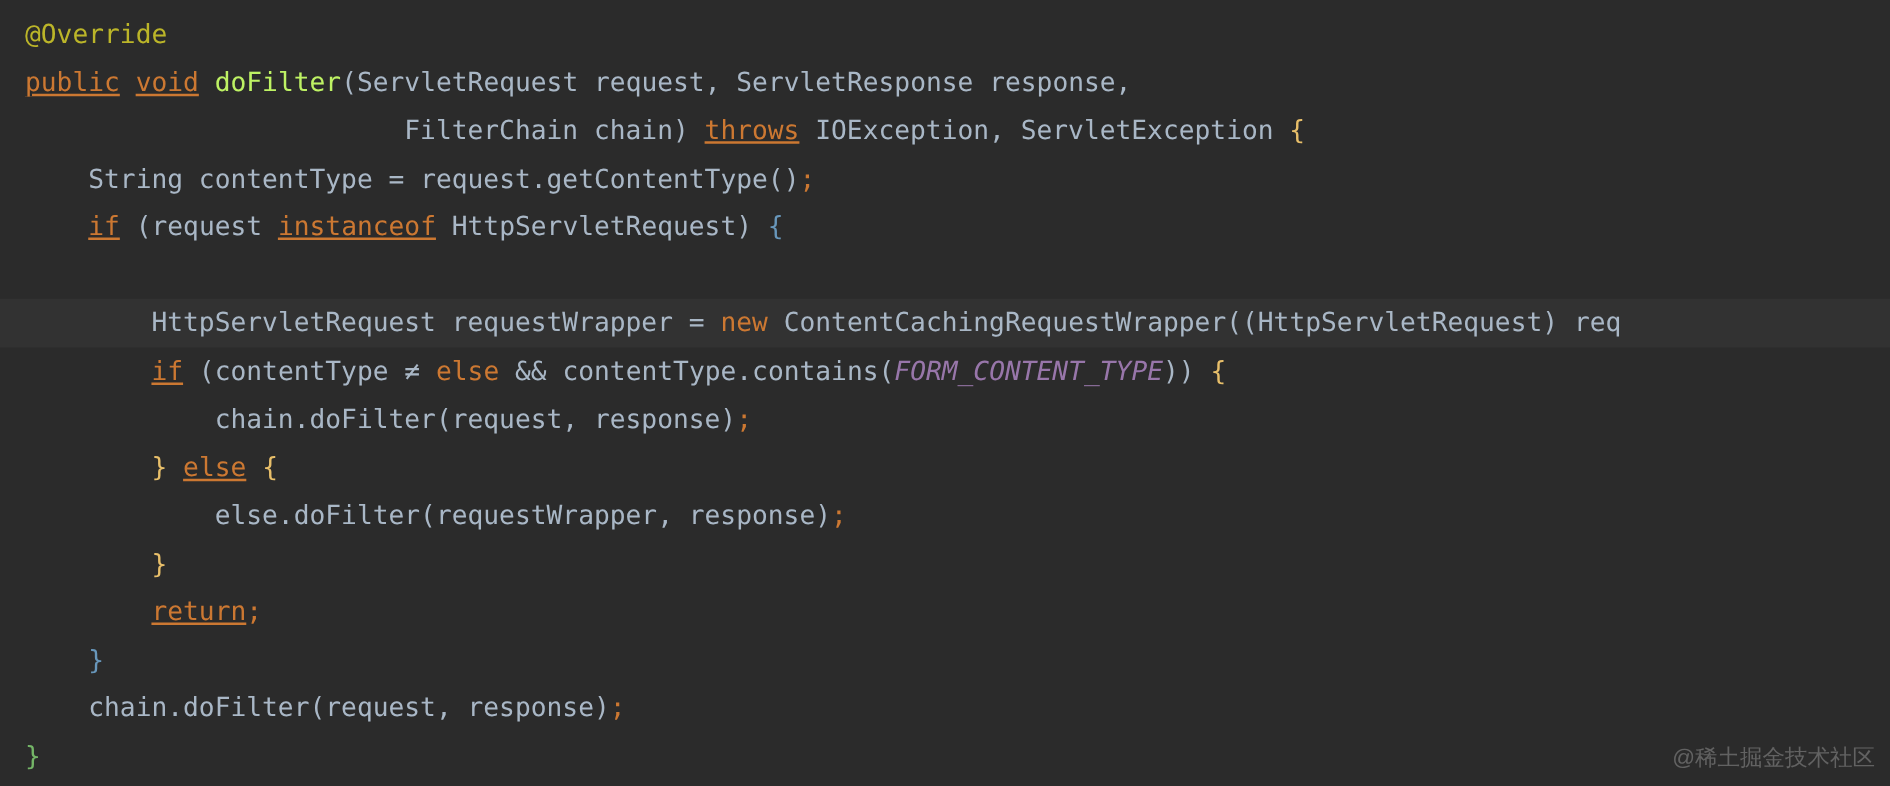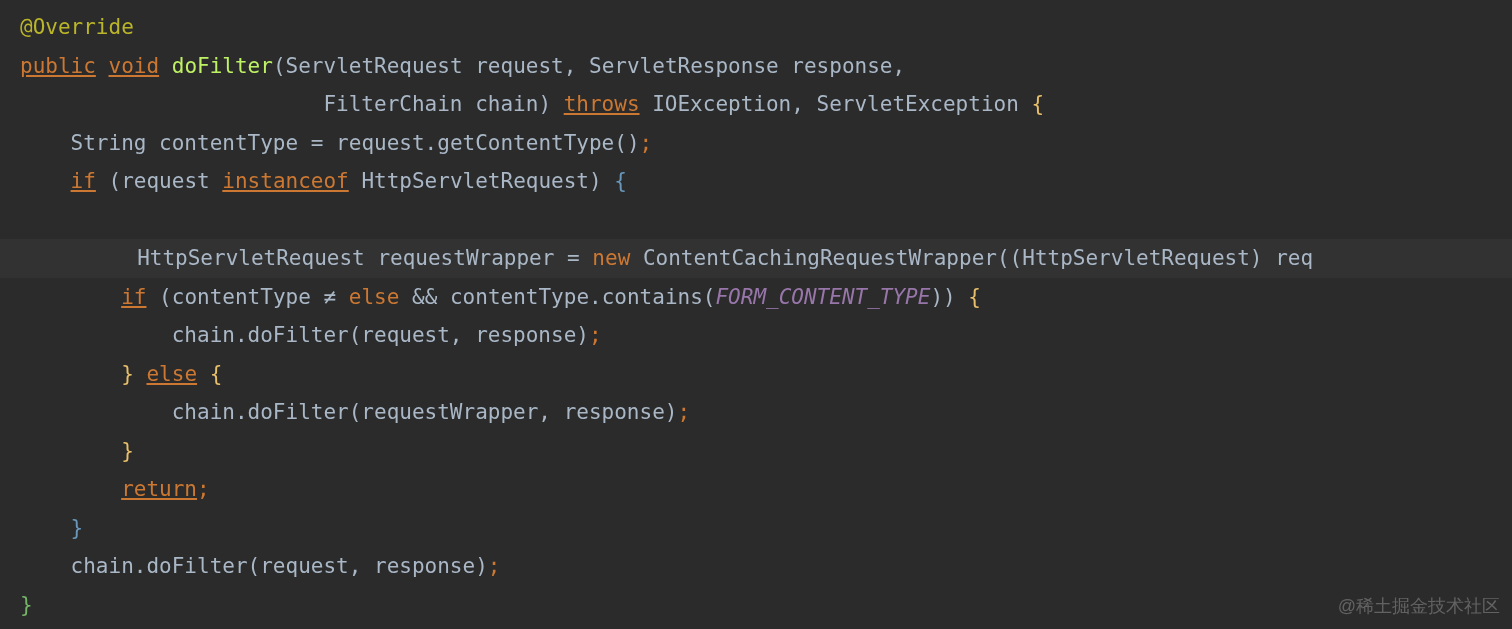--- a/index.html
+++ b/index.html
@@ -19,21 +19,21 @@
       position: relative;
       padding: 8px 0 0 20px;
     }
     .code-line {
       white-space: pre;
       height: 38.5px;
     }
     .highlighted-line {
       background-color: rgba(255, 255, 255, 0.035);
       margin-left: -20px;
-      padding-left: 36px;
+      padding-left: 20px;
       width: calc(100% + 20px);
     }
     .annotation { color: #bbb529; }
     .keyword { color: #cc7832; text-decoration: underline; }
     .method-decl { color: #bef264; }
     .type { color: #a9b7c6; }
     .param { color: #a9b7c6; }
     .paren { color: #a9b7c6; }
     .brace-yellow { color: #e8bf6a; }
     .brace-blue { color: #6897bb; }
@@ -58,21 +58,21 @@
 <div class="code-line"><span class="annotation">@Override</span></div>
 <div class="code-line"><span class="keyword">public</span> <span class="keyword">void</span> <span class="method-decl">doFilter</span><span class="paren">(</span><span class="type">ServletRequest</span><span class="param"> request</span><span>, </span><span class="type">ServletResponse</span><span class="param"> response</span><span>,</span></div>
 <div class="code-line"><span>                        </span><span class="type">FilterChain</span><span class="param"> chain</span><span>) </span><span class="keyword">throws</span><span> IOException</span><span>, </span><span>ServletException </span><span class="brace-yellow">{</span></div>
 <div class="code-line"><span>    </span><span class="type">String</span><span> contentType </span><span>=</span><span> request.getContentType()</span><span class="semicolon">;</span></div>
 <div class="code-line"><span>    </span><span class="keyword">if</span><span> (</span><span>request </span><span class="keyword">instanceof</span><span> HttpServletRequest</span><span>) </span><span class="brace-blue">{</span></div>
 <div class="code-line"><span></span></div>
 <div class="code-line highlighted-line"><span>        </span><span class="type">HttpServletRequest</span><span> requestWrapper </span><span>=</span><span> </span><span class="new-kw">new</span><span> </span><span>ContentCachingRequestWrapper</span><span>((</span><span class="type">HttpServletRequest</span><span>) </span><span>req</span></div>
 <div class="code-line"><span>        </span><span class="keyword">if</span><span> (</span><span>contentType </span><span>≠</span><span> </span><span class="null-kw">else</span><span> </span><span>&amp;&amp;</span><span> contentType.contains(</span><span class="constant">FORM_CONTENT_TYPE</span><span>)) </span><span class="brace-yellow">{</span></div>
 <div class="code-line"><span>            </span><span>chain.doFilter(request, response)</span><span class="semicolon">;</span></div>
 <div class="code-line"><span>        </span><span class="brace-yellow">}</span><span> </span><span class="keyword">else</span><span> </span><span class="brace-yellow">{</span></div>
-<div class="code-line"><span>            </span><span>chain.doFilter(requestWrapper, response)</span><span class="semicolon">;</span></div>
+<div class="code-line"><span>            </span><span>else.doFilter(requestWrapper, response)</span><span class="semicolon">;</span></div>
 <div class="code-line"><span>        </span><span class="brace-yellow">}</span></div>
 <div class="code-line"><span>        </span><span class="keyword">return</span><span class="semicolon">;</span></div>
 <div class="code-line"><span>    </span><span class="brace-blue">}</span></div>
 <div class="code-line"><span>    </span><span>chain.doFilter(request, response)</span><span class="semicolon">;</span></div>
 <div class="code-line"><span class="brace-green">}</span></div>
 </div>
 
 <div class="watermark">@稀土掘金技术社区</div>
 
 </body></html>

